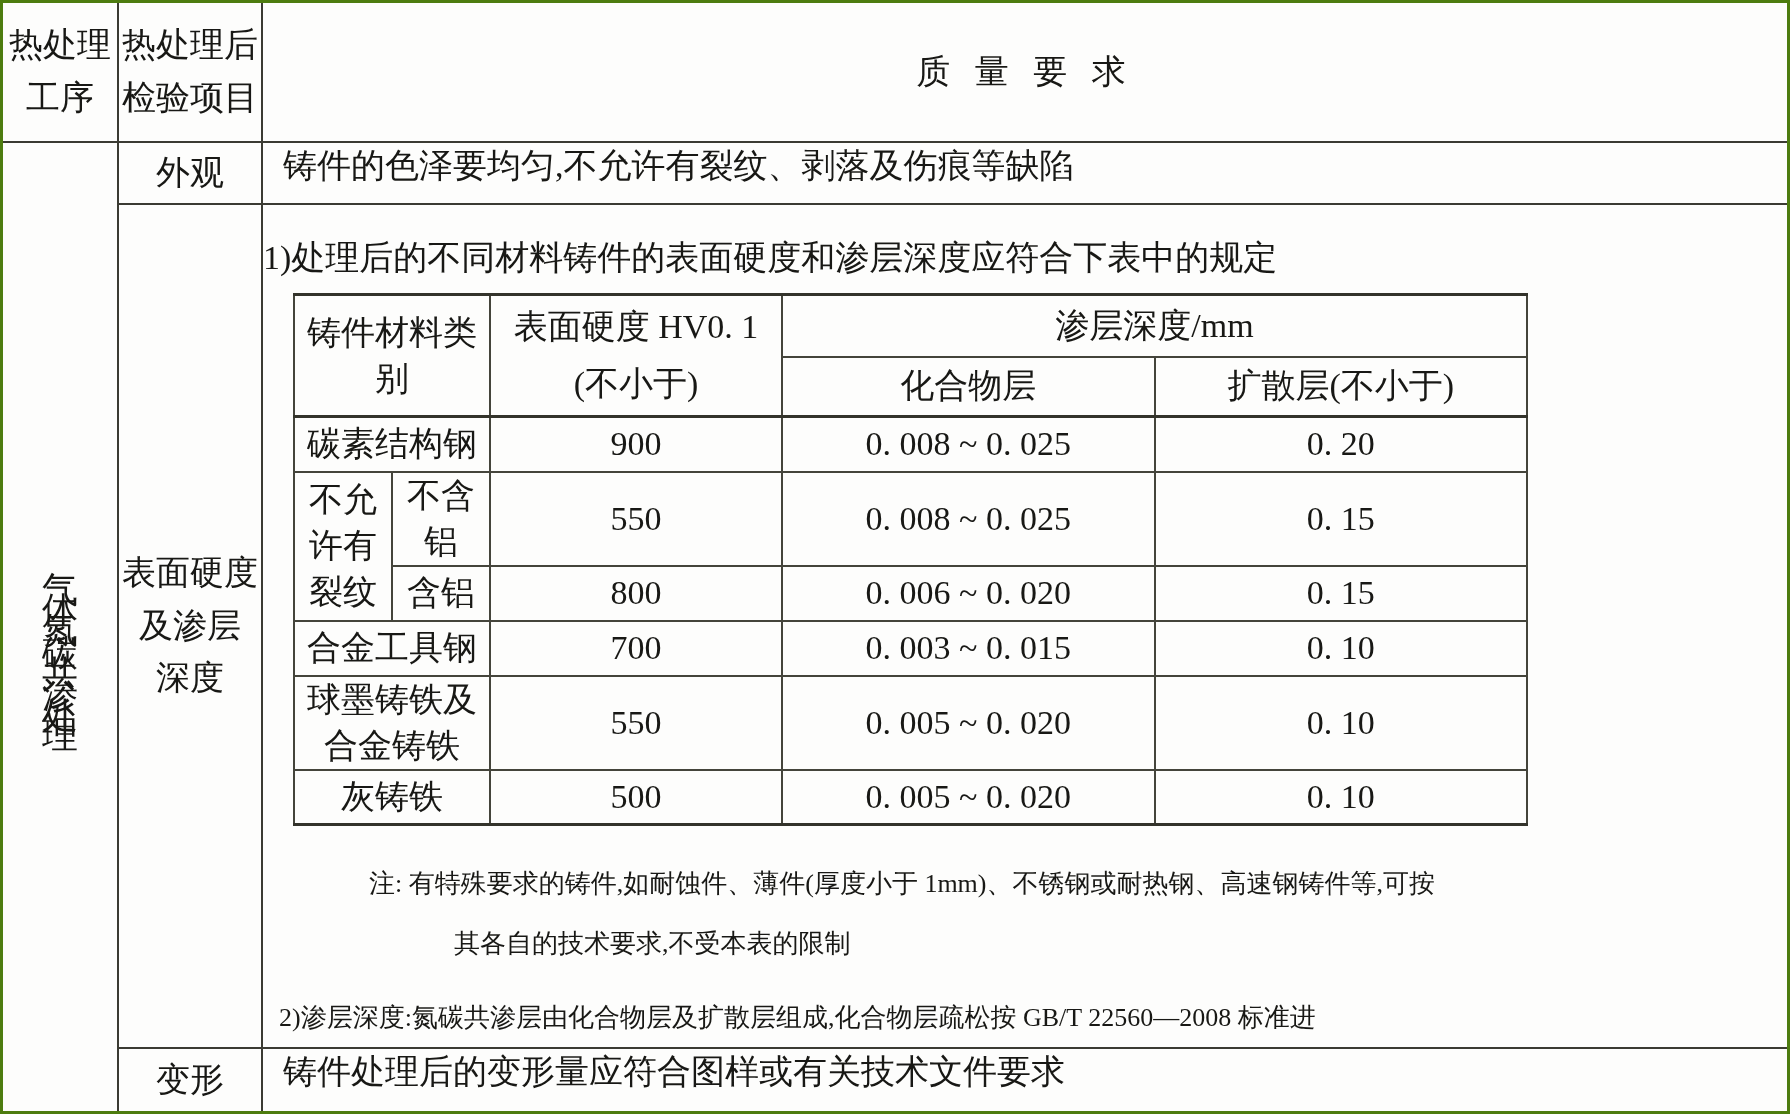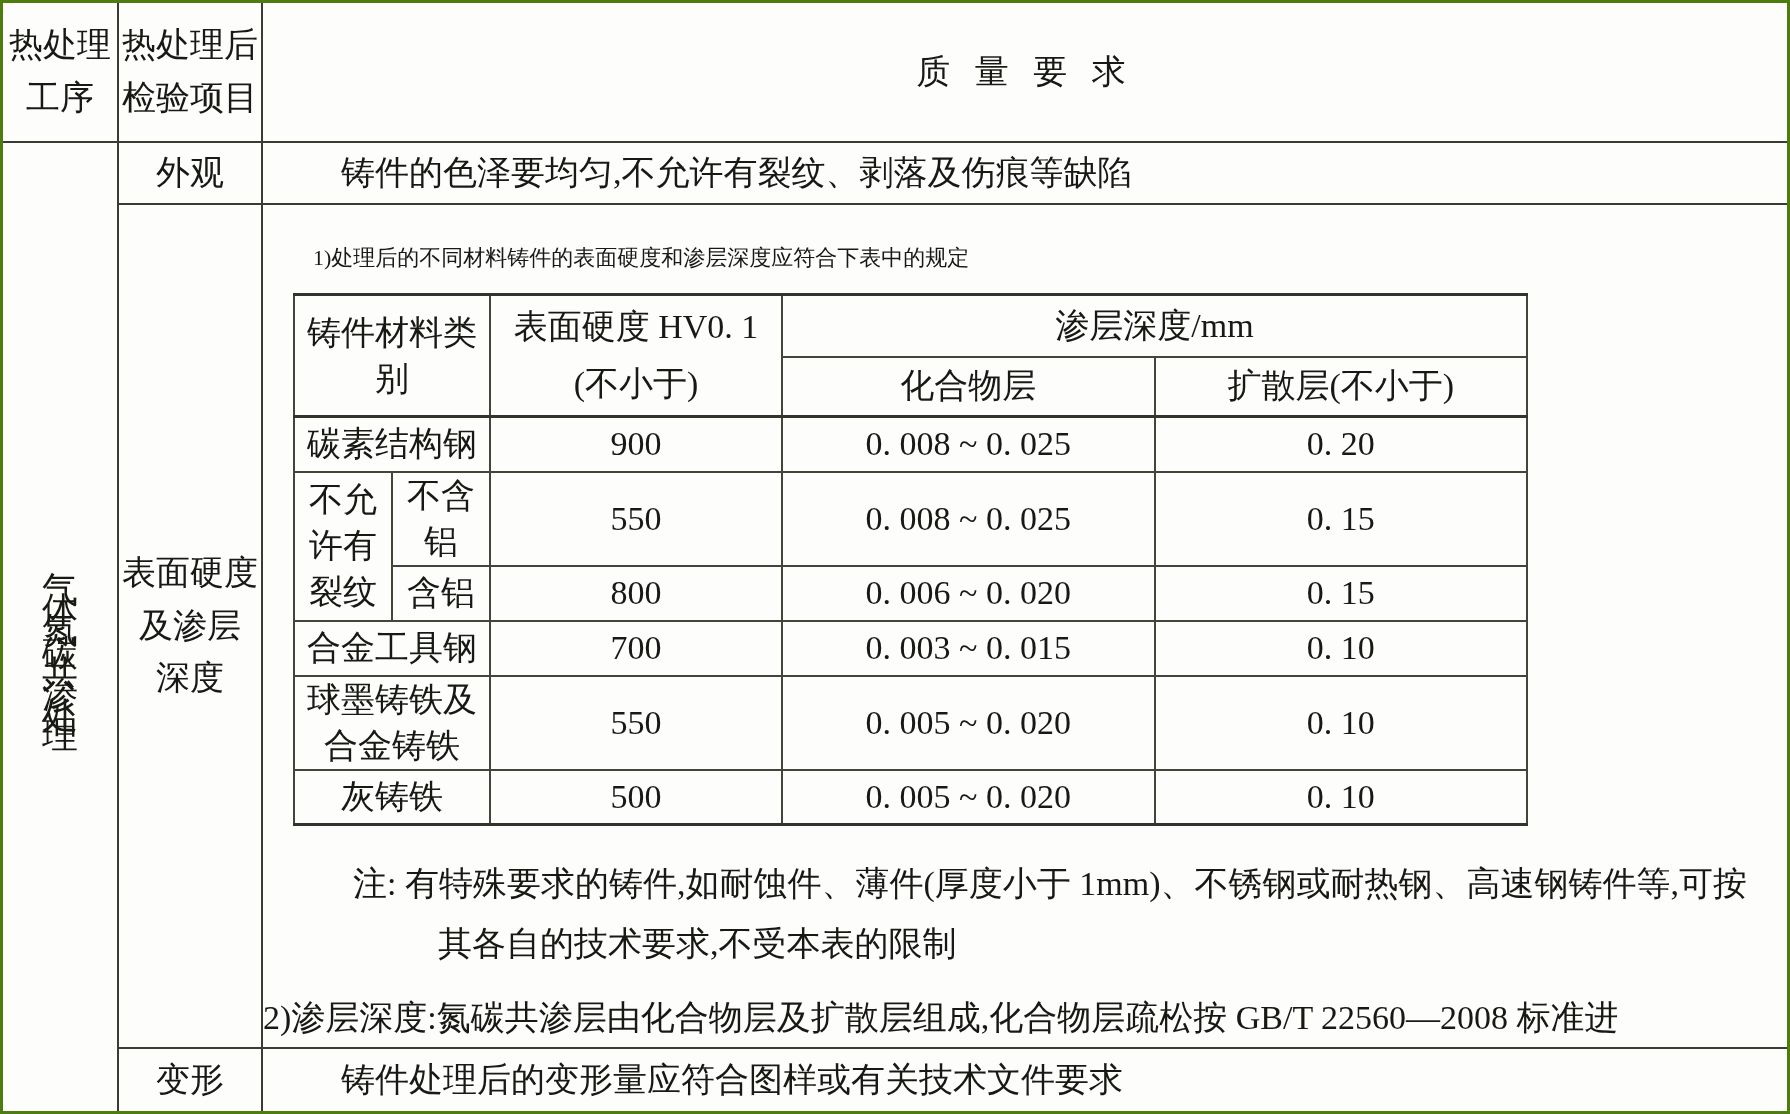--- a/index.html
+++ b/index.html
@@ -42,31 +42,30 @@
   }
   .vertical-text {
     writing-mode: vertical-rl;
     text-orientation: upright;
     letter-spacing: 0.58em;
     font-size: 36px;
     line-height: 1;
   }
 
   .req-text {
-    display: flex; align-items: center;
-    padding-left: 78px;
+    display: flex; 
+    padding-left: 20px;
   }
 
   
   .main-cell { overflow: hidden; }
   .intro-line {
     margin-top: 28px;
-    padding-left: 50px;
     line-height: 50px;
-    font-size: 22px;
+    font-size: 34px;
   }
   table.spec {
     border-collapse: collapse;
     table-layout: fixed;
     margin-left: 30px;
     margin-top: 10px;
     width: 1235px;
     border-top: 3px solid #33332b;
     border-bottom: 3px solid #33332b;
     border-left: 2px solid #3b3b33;
@@ -82,21 +81,21 @@
   table.spec .hb { border-bottom: 3px solid #33332b; }
   .col-mat-a { width: 196px; }
   .col-hv    { width: 292px; }
   .col-comp  { width: 296px; }
   .col-diff  { width: 217px; }
   .hrow1 td { height: 62px; }
   .hrow2 td { height: 60px; }
   .drow td  { height: 55px; }
   .hv-head { line-height: 1.65; }
 
-  .notes { font-size: 34px; }
+  .notes { font-size: 26px; margin-left: 16px; }
   .note1 { margin-top: 28px; line-height: 60px; }
   .note1 .l1 { padding-left: 90px; }
   .note1 .l2 { padding-left: 175px; }
   .note2 { margin-top: 14px; line-height: 60px; }
   .note2 .l1 { }
   .note2 .l2 { padding-left: 24px; }
 </style>
 </head>
 <body>
 

